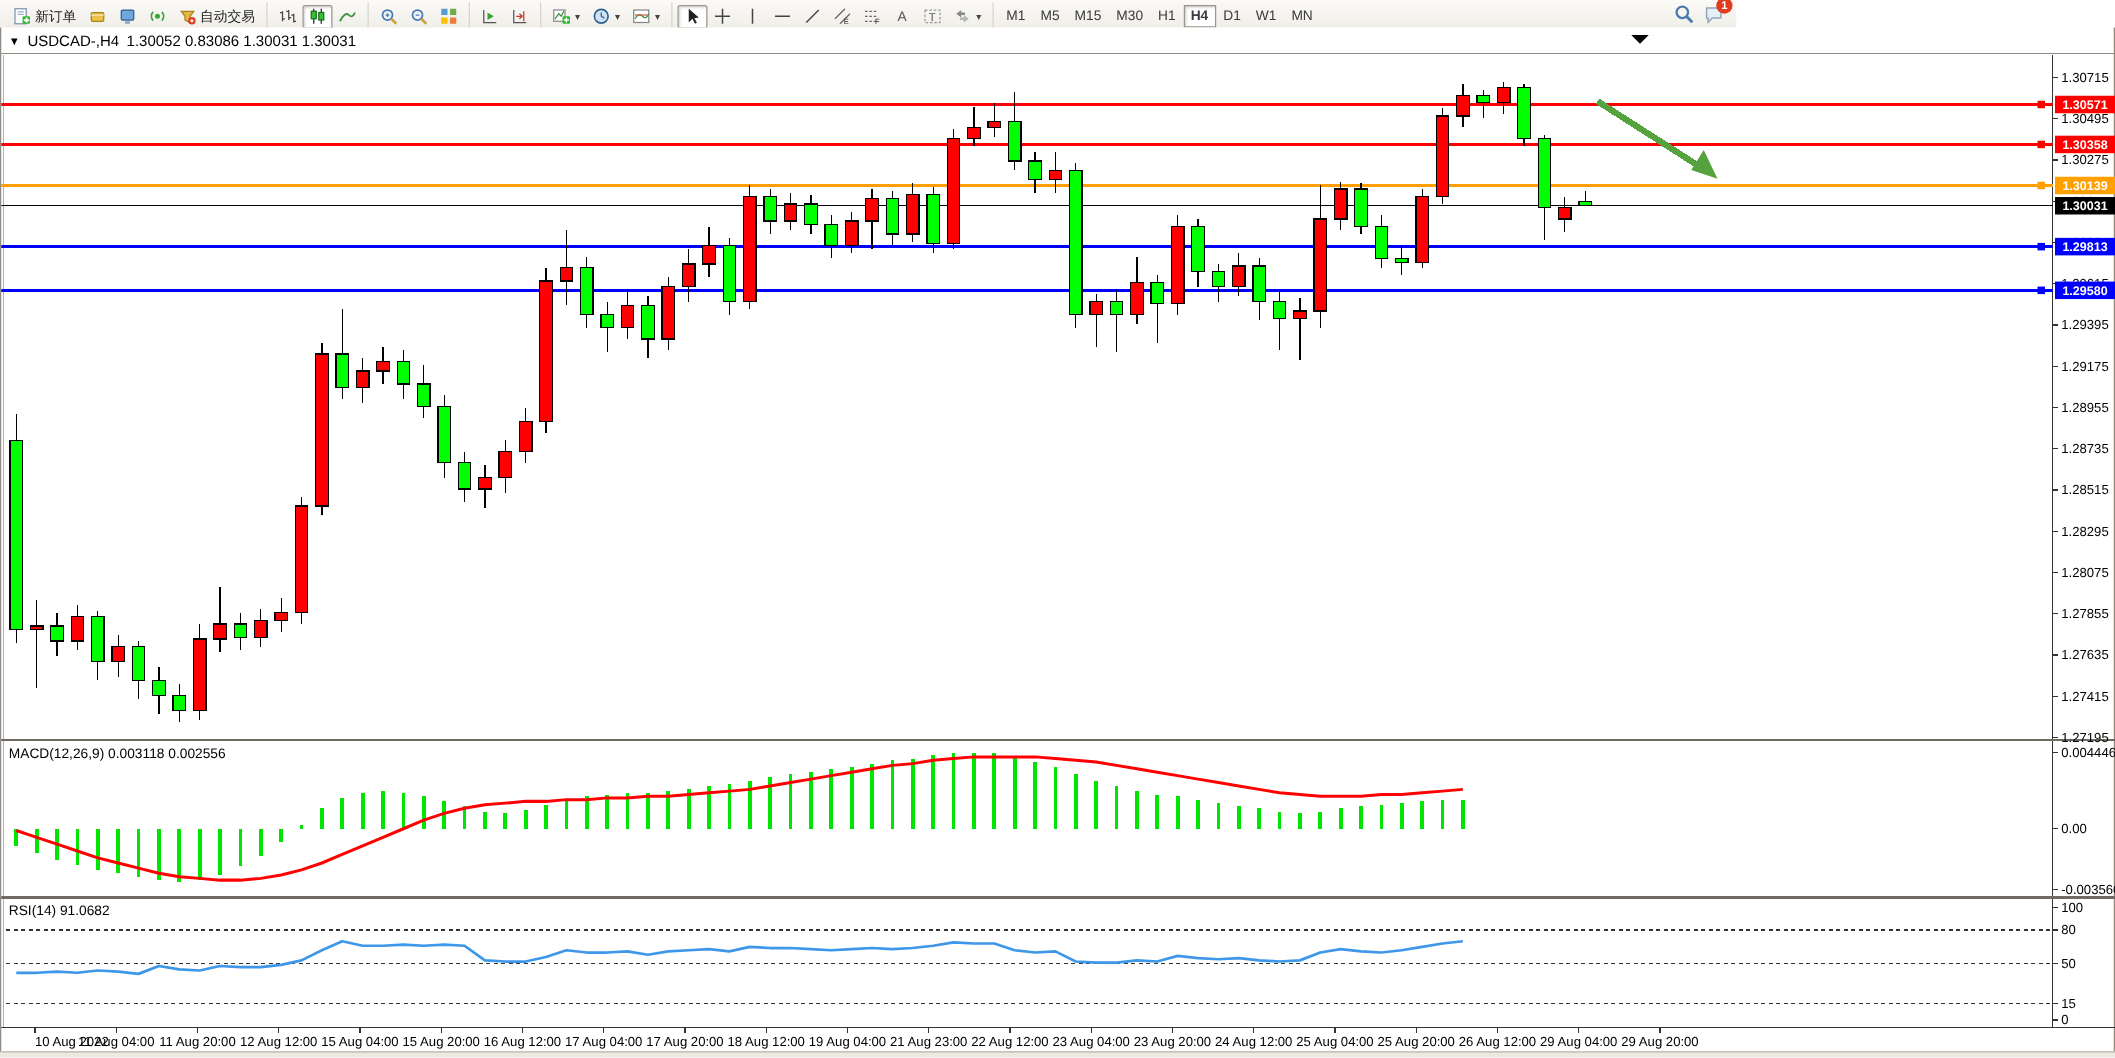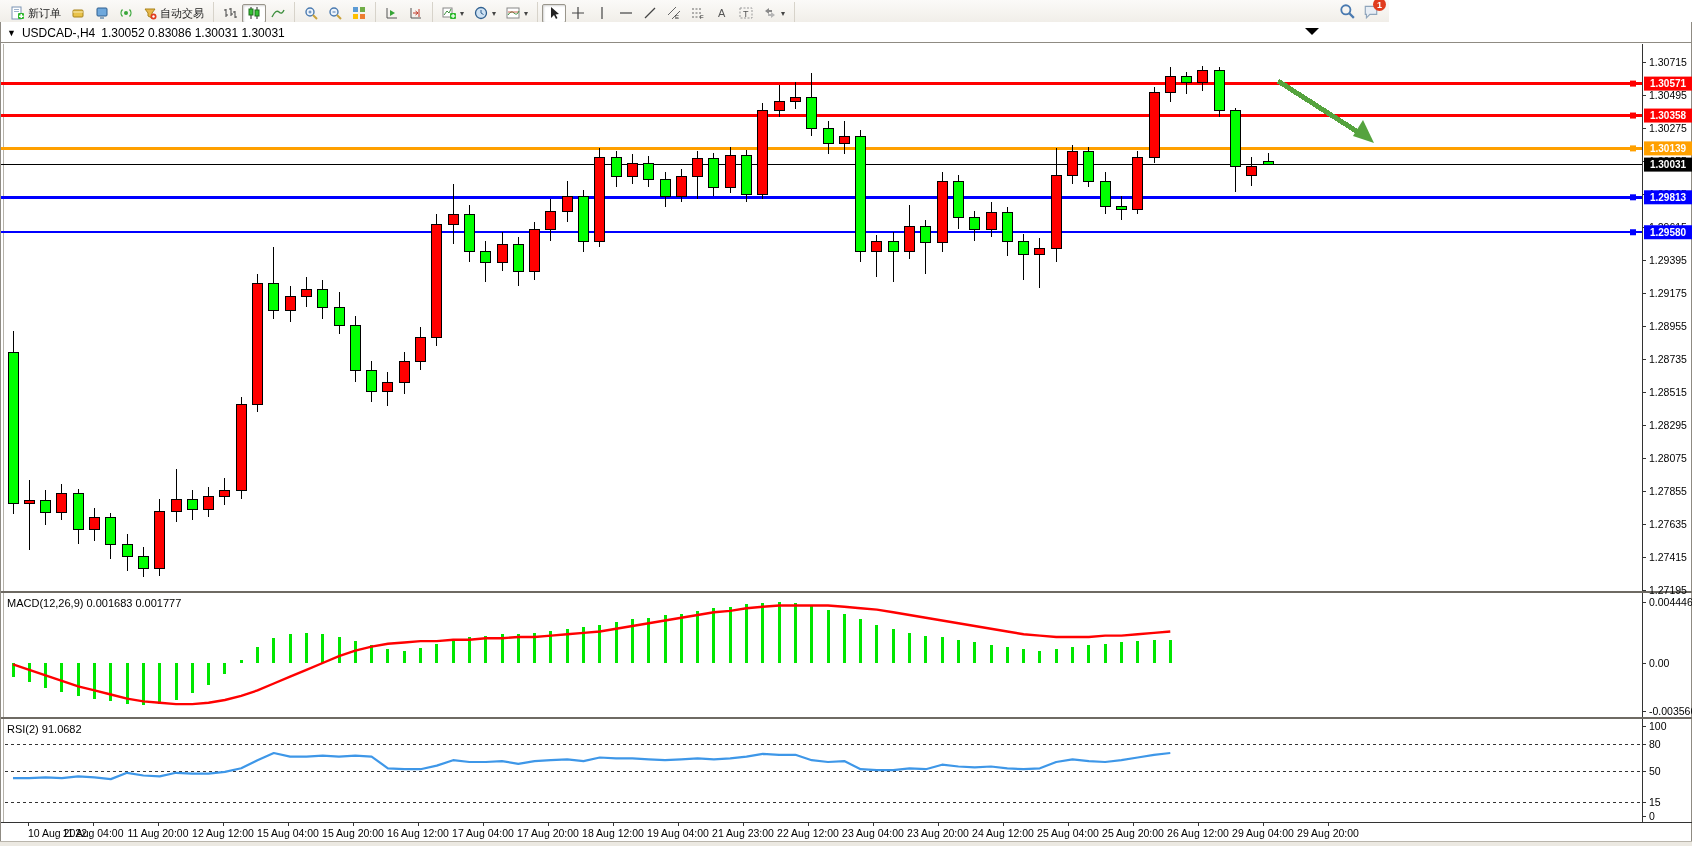--- a/index.html
+++ b/index.html
@@ -270,45 +270,56 @@
       <div class="tb-btn">
         <span>
           <svg width="14" height="14" viewBox="0 0 14 14">
             <path d="M2 5 l4 -3 v2 h3 v2 h-3 v2 z" fill="#8a8a8a"></path>
             <path d="M12 9 l-4 3 v-2 h-3 v-2 h3 v-2 z" fill="#b5b5b5"></path>
           </svg>
         </span>
         <span class="dd">▾</span>
       </div>
     </div>
+    <div class="tb-group no-sep">
+      <div class="tf-btn">M1</div>
+      <div class="tf-btn">M5</div>
+      <div class="tf-btn">M15</div>
+      <div class="tf-btn">M30</div>
+      <div class="tf-btn">H1</div>
+      <div class="tf-btn active">H4</div>
+      <div class="tf-btn">D1</div>
+      <div class="tf-btn">W1</div>
+      <div class="tf-btn">MN</div>
+    </div>
     <div class="tb-right">
       <div class="badge-wrap"><span><svg width="16" height="16" viewBox="0 0 14 14">
             <circle cx="6" cy="6" r="4" fill="none" stroke="#4a7ab0" stroke-width="1.6"></circle>
             <path d="M9 9 L13 13" stroke="#4a7ab0" stroke-width="2"></path>
           </svg></span></div>
       <div class="badge-wrap"><span><svg width="16" height="16" viewBox="0 0 14 14">
             <path d="M2 3 h10 v7 h-6 l-3 3 v-3 h-1 z" fill="#e8eef5" stroke="#8fa5bb"></path>
           </svg></span><span class="badge">1</span></div>
     </div>
   </div>
 
 <div class="chart-window">
   <div class="chart-title">
     <span class="tri">▼</span>
     <span>USDCAD-,H4</span>
     <span>1.30052 0.83086 1.30031 1.30031</span>
   </div>
 
   <div class="pane-label" style="left:6px; top:575px;">
     <span>MACD(12,26,9)</span>
-    <span>0.001683</span>
-    <span>0.001777</span>
+    <span>0.003118</span>
+    <span>0.002556</span>
   </div>
   <div class="pane-label" style="left:6px; top:701px;">
-    <span>RSI(2)</span>
+    <span>RSI(14)</span>
     <span>91.0682</span>
   </div>
 
   <svg id="chart-svg" width="1692" height="819">
       <line x1="0" y1="20.5" x2="1692" y2="20.5" stroke="#8f8b83" stroke-width="1" shape-rendering="crispEdges"></line>
       <line x1="1641" y1="22" x2="1641" y2="800" stroke="#333" stroke-width="1" shape-rendering="crispEdges"></line>
       <line x1="2" y1="22" x2="2" y2="800" stroke="#b5b2aa" stroke-width="1" shape-rendering="crispEdges"></line>
       <line x1="0" y1="569.5" x2="1692" y2="569.5" stroke="#6e6a63" stroke-width="1" shape-rendering="crispEdges"></line>
       <line x1="0" y1="570.5" x2="1692" y2="570.5" stroke="#6e6a63" stroke-width="1" shape-rendering="crispEdges"></line>
       <line x1="0" y1="695.5" x2="1692" y2="695.5" stroke="#6e6a63" stroke-width="1" shape-rendering="crispEdges"></line>

